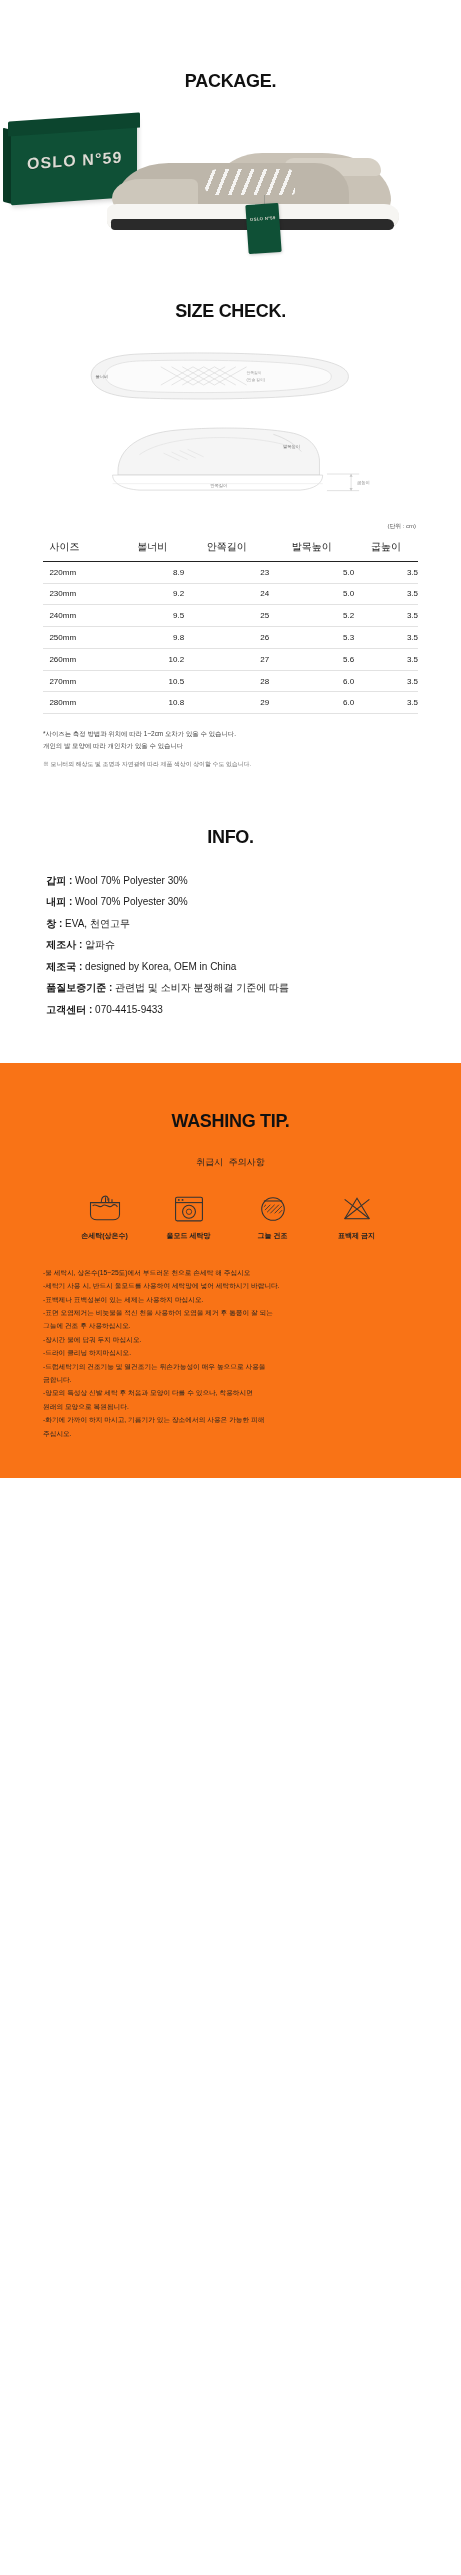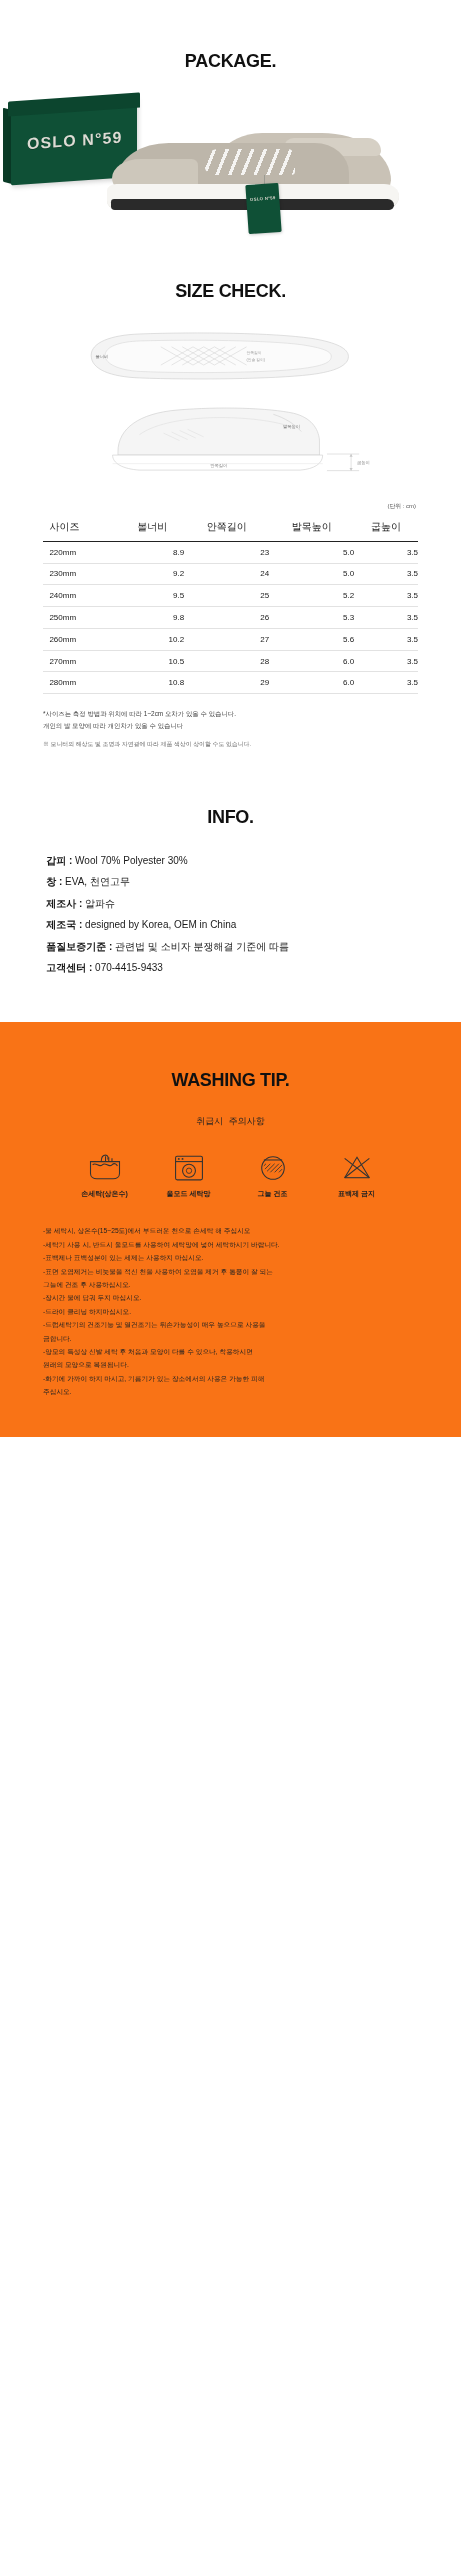--- a/index.html
+++ b/index.html
@@ -24,21 +24,21 @@
   .section-sub {
     text-align: center;
     font-size: 9px;
     color: #222;
     margin-top: 24px;
     font-weight: normal;
     font-family: Liberation Mono, monospace;
   }
 
   
-  .package-sec { padding-top: 36px; }
+  .package-sec { padding-top: 56px; }
   .package-img-wrap {
     margin-top: 25px;
     height: 134px;
     position: relative;
   }
   
   .box {
     position: absolute;
     left: 10.7px;
     top: 4.3px;
@@ -374,20 +374,24 @@
       <div>개인의 발 모양에 따라 개인차가 있을 수 있습니다</div>
       <div class="small">※ 모니터의 해상도 및 조명과 자연광에 따라 제품 색상이 상이할 수도 있습니다.</div>
     </div>
   </section>
 
   <section class="info-sec">
     <h2 class="section-title">INFO.</h2>
     <div class="info-list">
       <div>
         <span class="k">갑피 :</span>
+        <span>Wool 70% Polyester 30%</span>
+      </div>
+      <div>
+        <span class="k">내피 :</span>
         <span>Wool 70% Polyester 30%</span>
       </div>
       <div>
         <span class="k">창 :</span>
         <span>EVA, 천연고무</span>
       </div>
       <div>
         <span class="k">제조사 :</span>
         <span>알파슈</span>
       </div>

